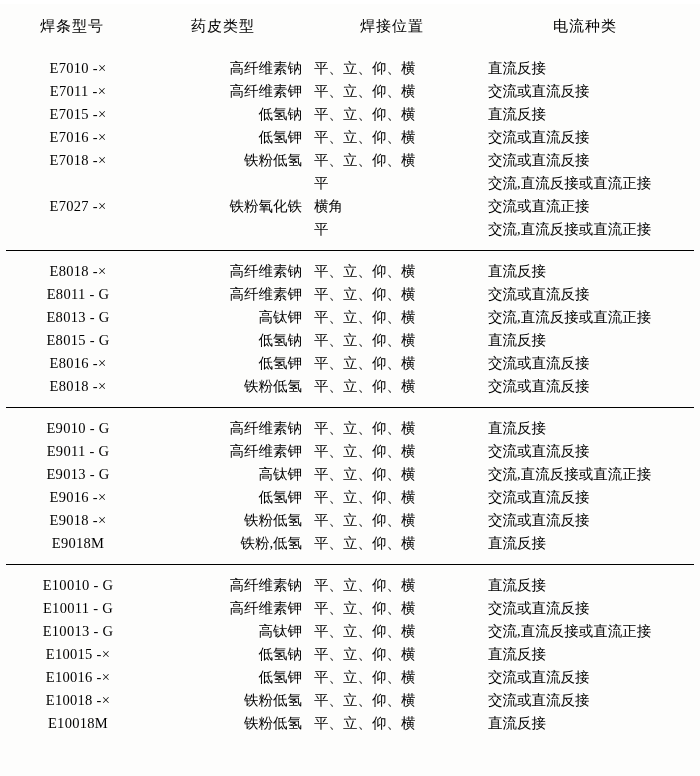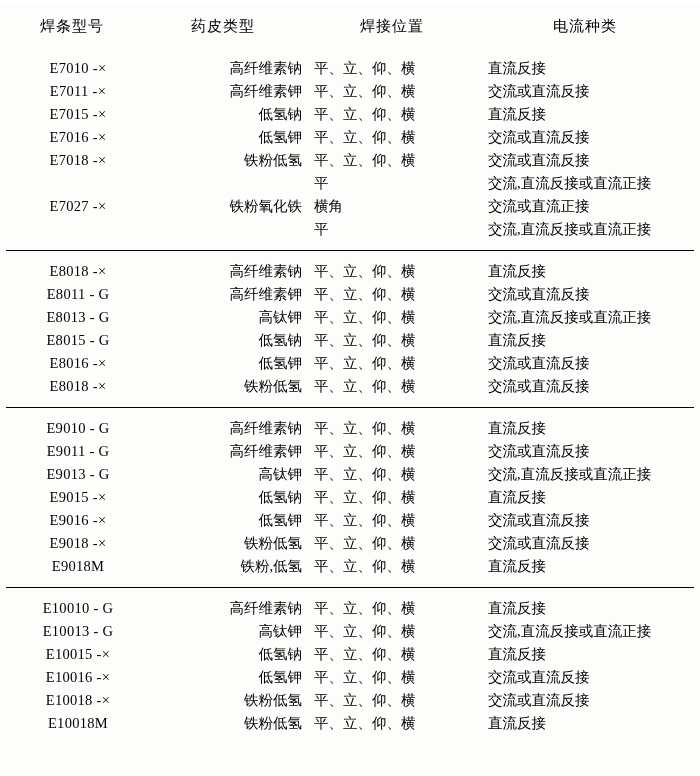--- a/index.html
+++ b/index.html
@@ -350,34 +350,20 @@
           </td>
           <td class="c3 col-div">
             <div class="cell">平、立、仰、横</div>
           </td>
           <td class="c4 frame-right">
             <div class="cell">交流,直流反接或直流正接</div>
           </td>
         </tr>
         <tr>
           <td class="c1 frame-left col-div">
-            <div class="cell">E9015 -×</div>
-          </td>
-          <td class="c2 col-div">
-            <div class="cell">低氢钠</div>
-          </td>
-          <td class="c3 col-div">
-            <div class="cell">平、立、仰、横</div>
-          </td>
-          <td class="c4 frame-right">
-            <div class="cell">直流反接</div>
-          </td>
-        </tr>
-        <tr>
-          <td class="c1 frame-left col-div">
             <div class="cell">E9016 -×</div>
           </td>
           <td class="c2 col-div">
             <div class="cell">低氢钾</div>
           </td>
           <td class="c3 col-div">
             <div class="cell">平、立、仰、横</div>
           </td>
           <td class="c4 frame-right">
             <div class="cell">交流或直流反接</div>
@@ -428,20 +414,34 @@
             <div class="cell">E10010 - G</div>
           </td>
           <td class="c2 col-div">
             <div class="cell">高纤维素钠</div>
           </td>
           <td class="c3 col-div">
             <div class="cell">平、立、仰、横</div>
           </td>
           <td class="c4 frame-right">
             <div class="cell">直流反接</div>
+          </td>
+        </tr>
+        <tr>
+          <td class="c1 frame-left col-div">
+            <div class="cell">E10011 - G</div>
+          </td>
+          <td class="c2 col-div">
+            <div class="cell">高纤维素钾</div>
+          </td>
+          <td class="c3 col-div">
+            <div class="cell">平、立、仰、横</div>
+          </td>
+          <td class="c4 frame-right">
+            <div class="cell">交流或直流反接</div>
           </td>
         </tr>
         <tr>
           <td class="c1 frame-left col-div">
             <div class="cell">E10013 - G</div>
           </td>
           <td class="c2 col-div">
             <div class="cell">高钛钾</div>
           </td>
           <td class="c3 col-div">

